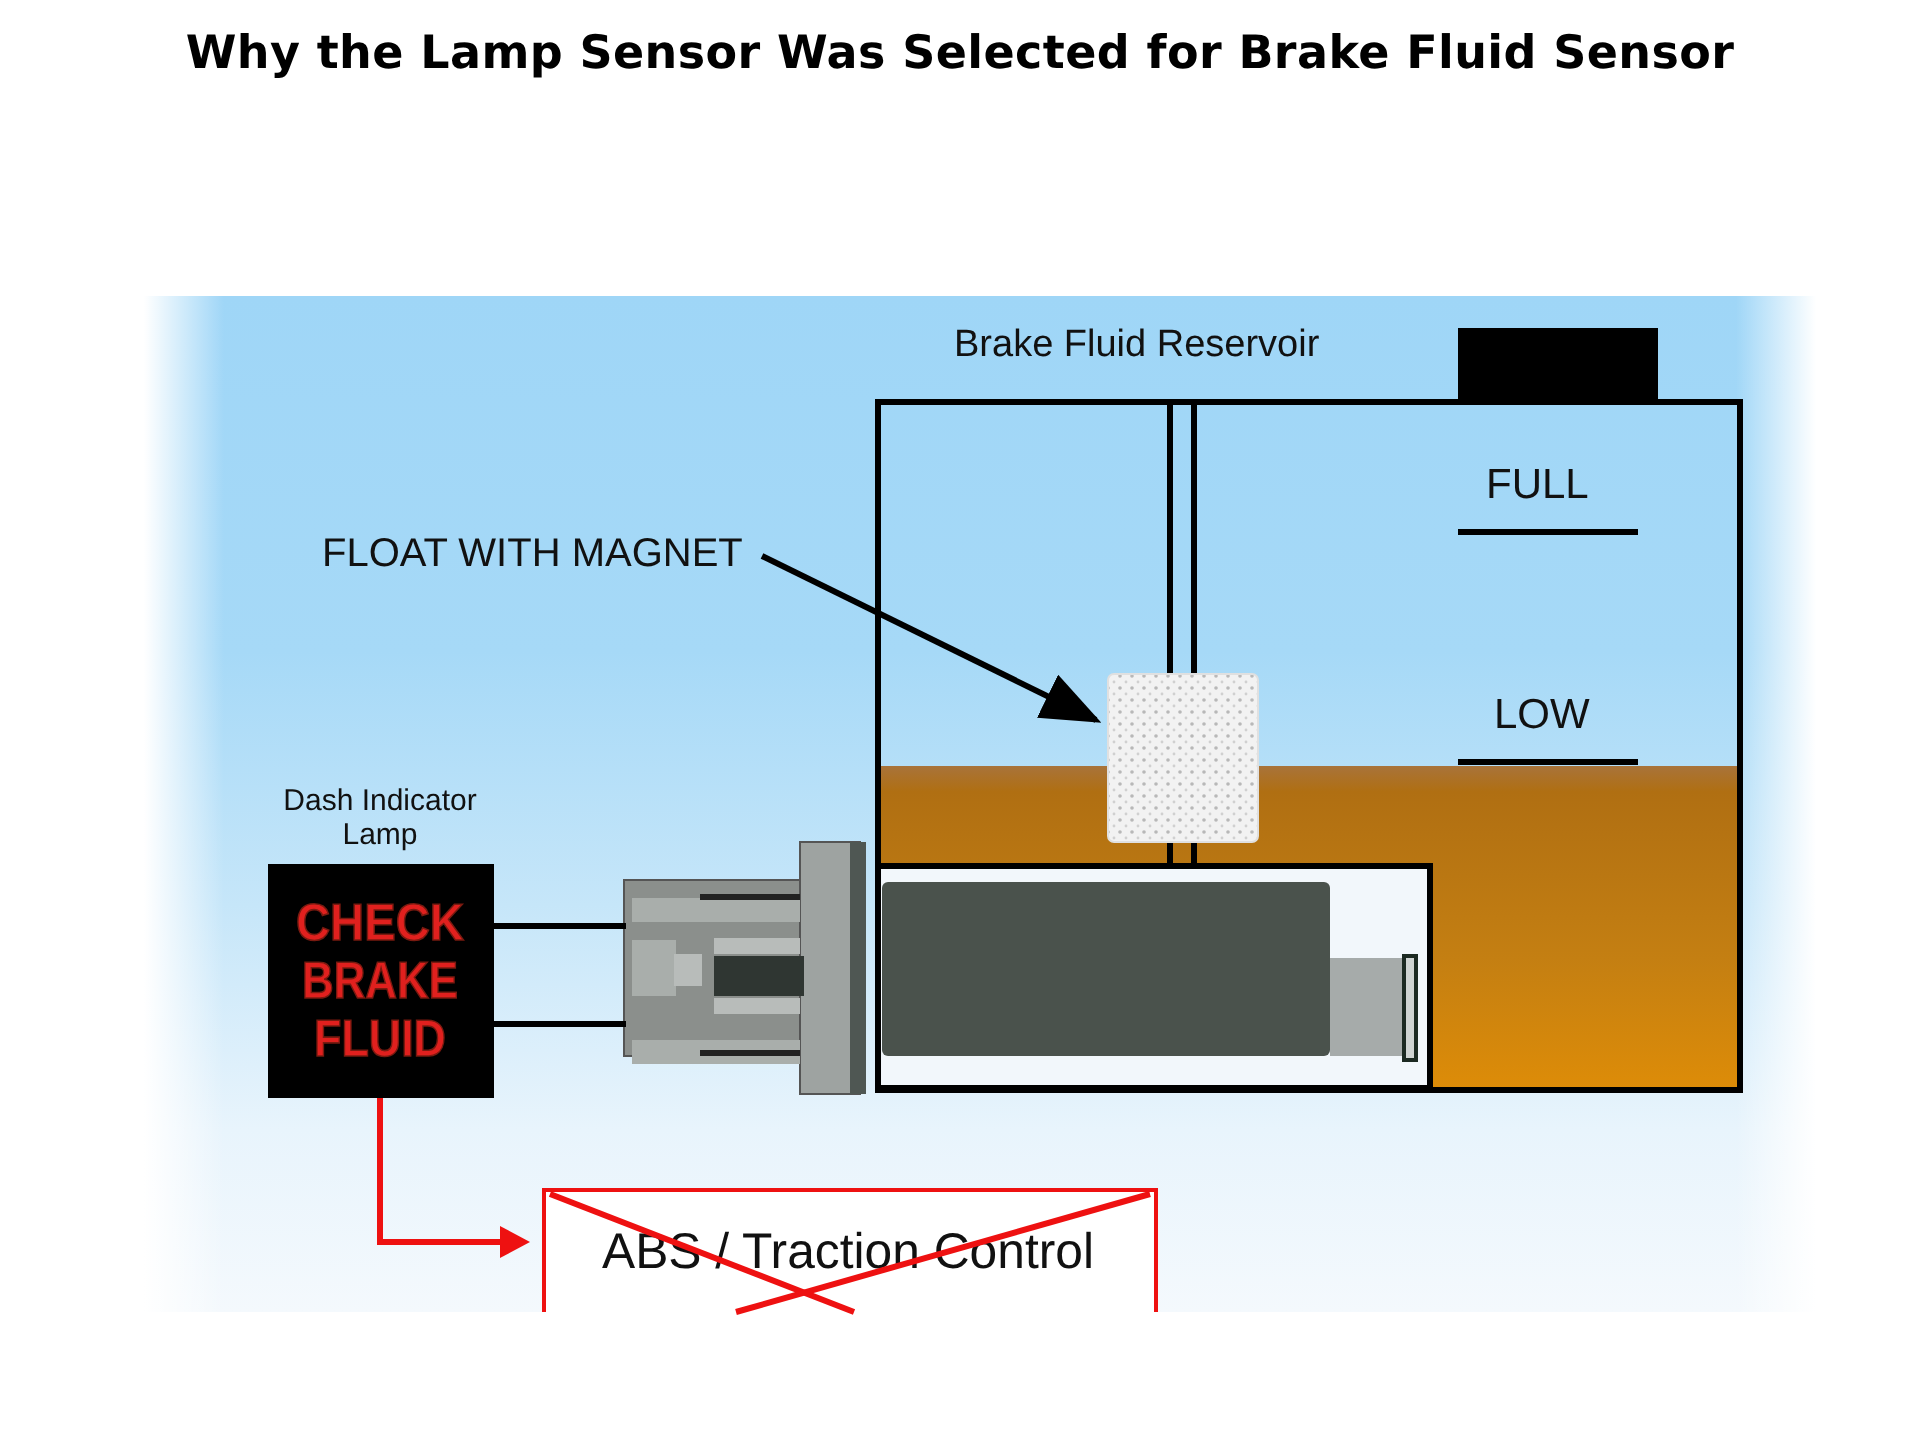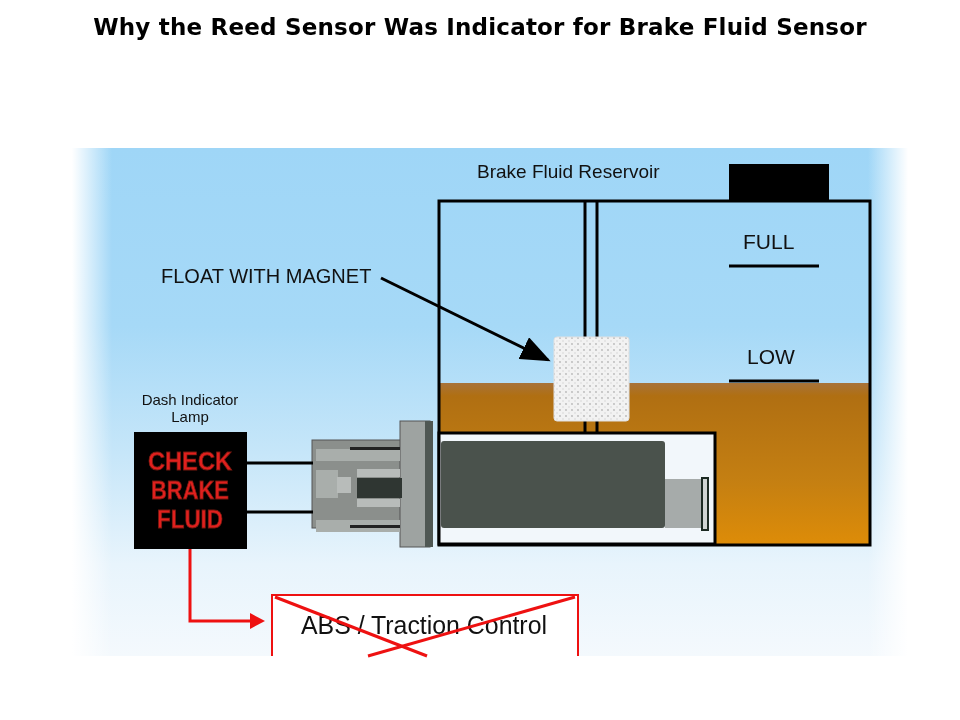--- a/index.html
+++ b/index.html
@@ -9,21 +9,21 @@
     background: linear-gradient(to bottom, #9fd6f7 0%, #a6d9f7 35%, #c6e6f9 60%, #e8f4fc 82%, #f4f9fd 100%); }
   .panel::before { content:""; position:absolute; left:0; top:0; width:40px; height:100%; background:linear-gradient(to right, #ffffff, rgba(255,255,255,0)); }
   .panel::after { content:""; position:absolute; right:0; top:0; width:40px; height:100%; background:linear-gradient(to left, #ffffff, rgba(255,255,255,0)); }
   svg.diagram { position:absolute; left:0; top:0; width:960px; height:720px; }
   .lbl { font-family:"Liberation Sans", sans-serif; fill:#111; }
   .lamp-text { font-family:"Liberation Sans", sans-serif; font-weight:bold; fill:#e0201e; stroke:#7a1a10; stroke-width:0.8; }
 </style>
 </head>
 <body>
 
-<div class="title">Why the Reed Sensor Was Indicator for Brake Fluid Sensor</div>
+<div class="title">Why the Lamp Sensor Was Selected for Brake Fluid Sensor</div>
 <div class="panel"></div>
 
 <svg class="diagram" viewBox="0 0 960 720">
   <defs>
     <linearGradient id="fluidGrad" x1="0" y1="0" x2="0" y2="1">
       <stop offset="0" stop-color="#a8733a"></stop>
       <stop offset="0.08" stop-color="#b06f12"></stop>
       <stop offset="0.6" stop-color="#c47f12"></stop>
       <stop offset="1" stop-color="#dd8c08"></stop>
     </linearGradient>

